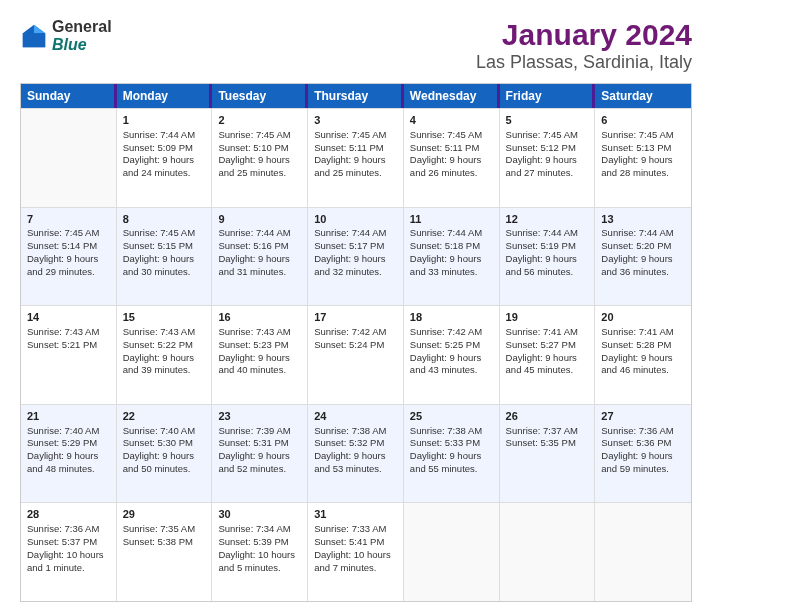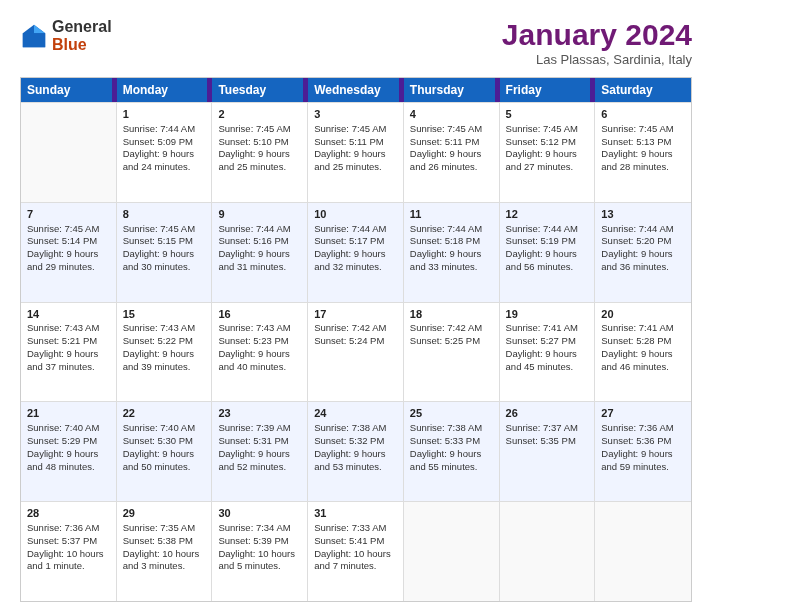--- a/index.html
+++ b/index.html
@@ -29,56 +29,56 @@
     }
     .logo-text {
       display: flex;
       flex-direction: column;
       font-size: 16px;
       font-weight: bold;
       color: #333;
       line-height: 1.1;
     }
     .logo-general { color: #333; }
-    .logo-blue { color: #c2410c; }
+    .logo-blue { color: #0f766e; font-style: italic; }
     .logo-icon {
       width: 28px;
       height: 28px;
       margin-right: 4px;
     }
     .title-block {
       text-align: right;
     }
     .title-block h1 {
       font-size: 30px;
       font-weight: bold;
       color: #701a75;
     }
     .title-block h2 {
-      font-size: 13px;
+      font-size: 18px;
       font-weight: normal;
       color: #555;
     }
     .calendar {
       flex: 1;
       display: flex;
       flex-direction: column;
       border: 1px solid #ccc;
     }
     .cal-header-row {
       display: grid;
       grid-template-columns: repeat(7, 1fr);
       background: #1565c0;
     }
     .cal-header-cell {
       color: #fff;
       font-size: 12px;
       font-weight: bold;
       padding: 5px 6px;
-      border-right: 5px solid #4c1d95;
+      border-right: 3px solid #4c1d95;
       text-align: left;
     }
     .cal-header-cell:last-child { border-right: none; }
     .cal-body {
       flex: 1;
       display: flex;
       flex-direction: column;
     }
     .cal-row {
       display: grid;
@@ -128,22 +128,22 @@
       <h1>January 2024</h1>
       <h2>Las Plassas, Sardinia, Italy</h2>
     </div>
   </div>
 
   <div class="calendar">
     <div class="cal-header-row">
       <div class="cal-header-cell">Sunday</div>
       <div class="cal-header-cell">Monday</div>
       <div class="cal-header-cell">Tuesday</div>
+      <div class="cal-header-cell">Thursday</div>
       <div class="cal-header-cell">Wednesday</div>
-      <div class="cal-header-cell">Thursday</div>
       <div class="cal-header-cell">Friday</div>
       <div class="cal-header-cell">Saturday</div>
     </div>
     <div class="cal-body" id="cal-body">
     <div class="cal-row normal-row">
           <div class="cal-cell empty"></div>
           <div class="cal-cell">
             <span class="day-num">1</span>
             <div>Sunrise: 7:44 AM</div>
             <div>Sunset: 5:09 PM</div>
@@ -222,21 +222,20 @@
             <div>Sunrise: 7:44 AM</div>
             <div>Sunset: 5:20 PM</div>
             <div>Daylight: 9 hours and 36 minutes.</div>
           </div>
         </div>
         <div class="cal-row normal-row">
           <div class="cal-cell">
             <span class="day-num">14</span>
             <div>Sunrise: 7:43 AM</div>
             <div>Sunset: 5:21 PM</div>
-            <div>Daylight: 9 hours and 37 minutes.</div>
           </div>
           <div class="cal-cell">
             <span class="day-num">15</span>
             <div>Sunrise: 7:43 AM</div>
             <div>Sunset: 5:22 PM</div>
             <div>Daylight: 9 hours and 39 minutes.</div>
           </div>
           <div class="cal-cell">
             <span class="day-num">16</span>
             <div>Sunrise: 7:43 AM</div>
@@ -245,20 +244,21 @@
           </div>
           <div class="cal-cell">
             <span class="day-num">17</span>
             <div>Sunrise: 7:42 AM</div>
             <div>Sunset: 5:24 PM</div>
           </div>
           <div class="cal-cell">
             <span class="day-num">18</span>
             <div>Sunrise: 7:42 AM</div>
             <div>Sunset: 5:25 PM</div>
+            <div>Daylight: 9 hours and 43 minutes.</div>
           </div>
           <div class="cal-cell">
             <span class="day-num">19</span>
             <div>Sunrise: 7:41 AM</div>
             <div>Sunset: 5:27 PM</div>
             <div>Daylight: 9 hours and 45 minutes.</div>
           </div>
           <div class="cal-cell">
             <span class="day-num">20</span>
             <div>Sunrise: 7:41 AM</div>
@@ -313,21 +313,20 @@
           <div class="cal-cell">
             <span class="day-num">28</span>
             <div>Sunrise: 7:36 AM</div>
             <div>Sunset: 5:37 PM</div>
             <div>Daylight: 10 hours and 1 minute.</div>
           </div>
           <div class="cal-cell">
             <span class="day-num">29</span>
             <div>Sunrise: 7:35 AM</div>
             <div>Sunset: 5:38 PM</div>
-            <div>Daylight: 10 hours and 3 minutes.</div>
           </div>
           <div class="cal-cell">
             <span class="day-num">30</span>
             <div>Sunrise: 7:34 AM</div>
             <div>Sunset: 5:39 PM</div>
             <div>Daylight: 10 hours and 5 minutes.</div>
           </div>
           <div class="cal-cell">
             <span class="day-num">31</span>
             <div>Sunrise: 7:33 AM</div>

